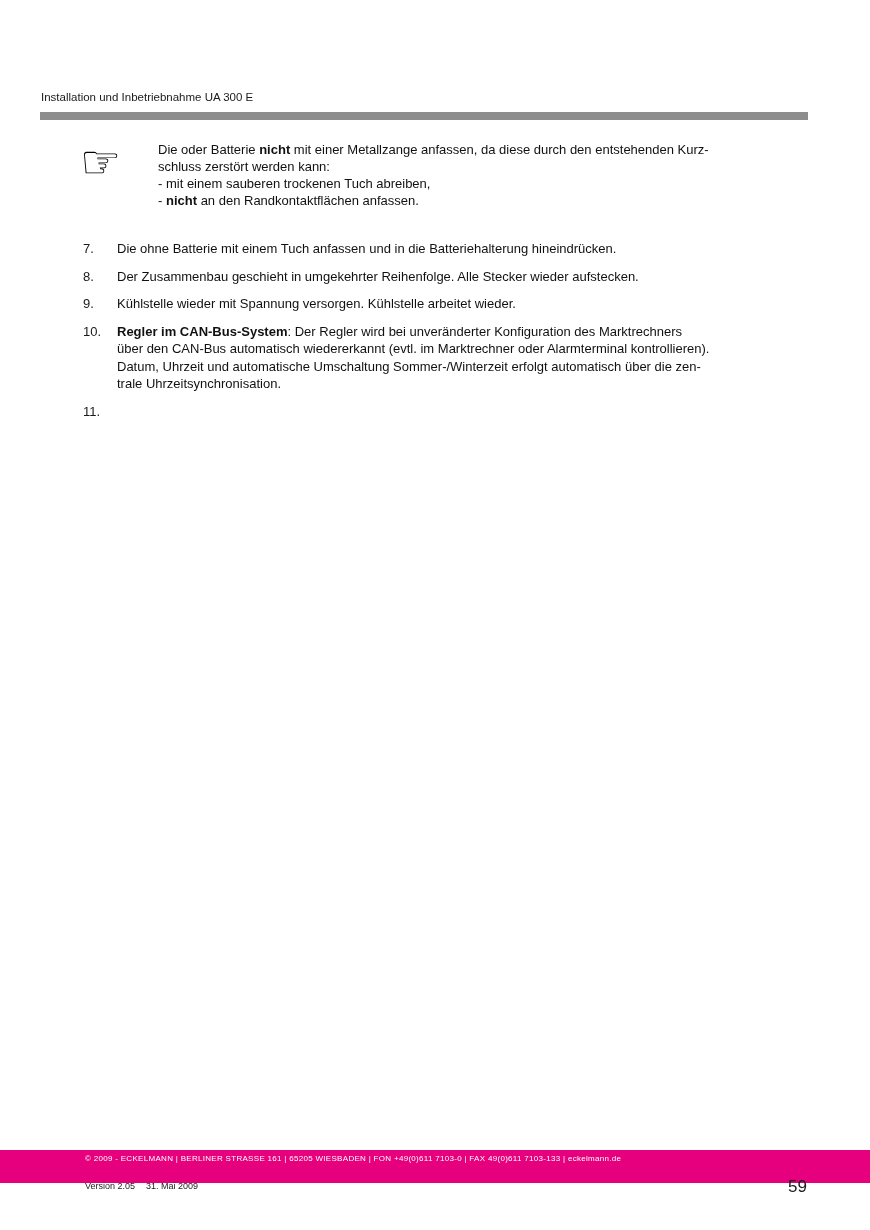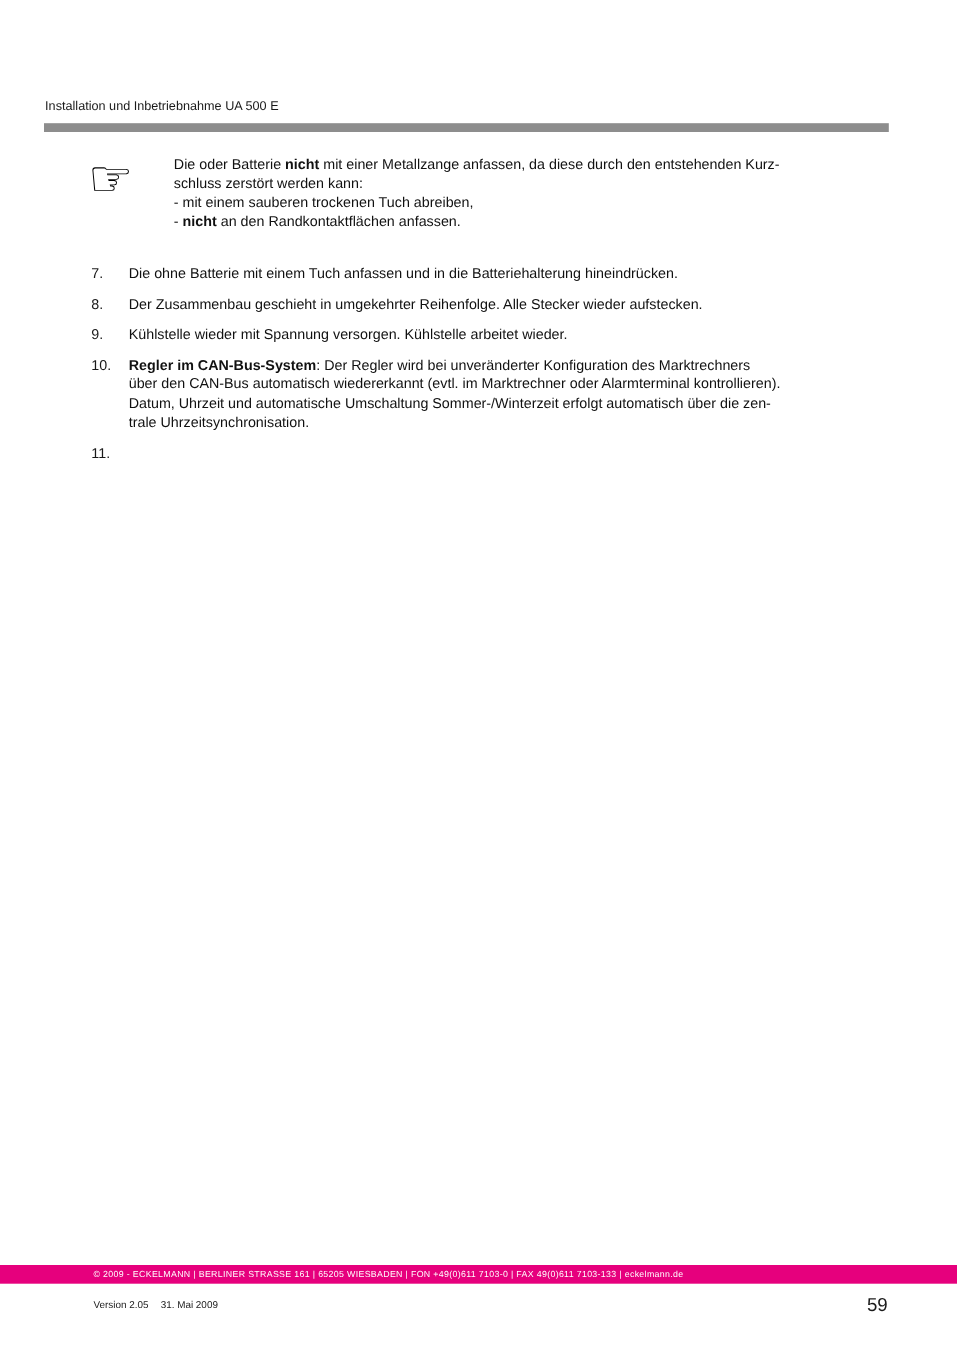--- a/index.html
+++ b/index.html
@@ -100,21 +100,21 @@
     font-size: 13px;
     line-height: 17.5px;
     white-space: pre-line;
     color: #111;
   }
 
   
   .footer-bar {
     position: absolute;
     left: 0; top: 1150px;
-    width: 870px; height: 17px;
+    width: 870px; height: 33px;
     background: #e6007d;
     color: #ffffff;
     font-size: 8px;
     letter-spacing: 0.3px;
     line-height: 17px;
     padding-left: 85px;
     box-sizing: border-box;
     white-space: nowrap;
   }
   .version-line {
@@ -131,21 +131,21 @@
     color: #1a1a1a;
     text-align: right;
   }
 </style>
 </head>
 <body>
 
 <div class="page">
 
 
-  <div class="header-title">Installation und Inbetriebnahme UA 500 E</div>
+  <div class="header-title">Installation und Inbetriebnahme UA 300 E</div>
   <div class="header-bar"></div>
 
   <div class="note">
     <div class="note-icon">☞</div>
     <div class="note-text"><span>Die oder Batterie </span><b>nicht</b><span> mit einer Metallzange anfassen, da diese durch den entstehenden Kurz-
 schluss zerstört werden kann:
 - mit einem sauberen trockenen Tuch abreiben,
 - </span><b>nicht</b><span> an den Randkontaktflächen anfassen.</span></div>
   </div>
 

